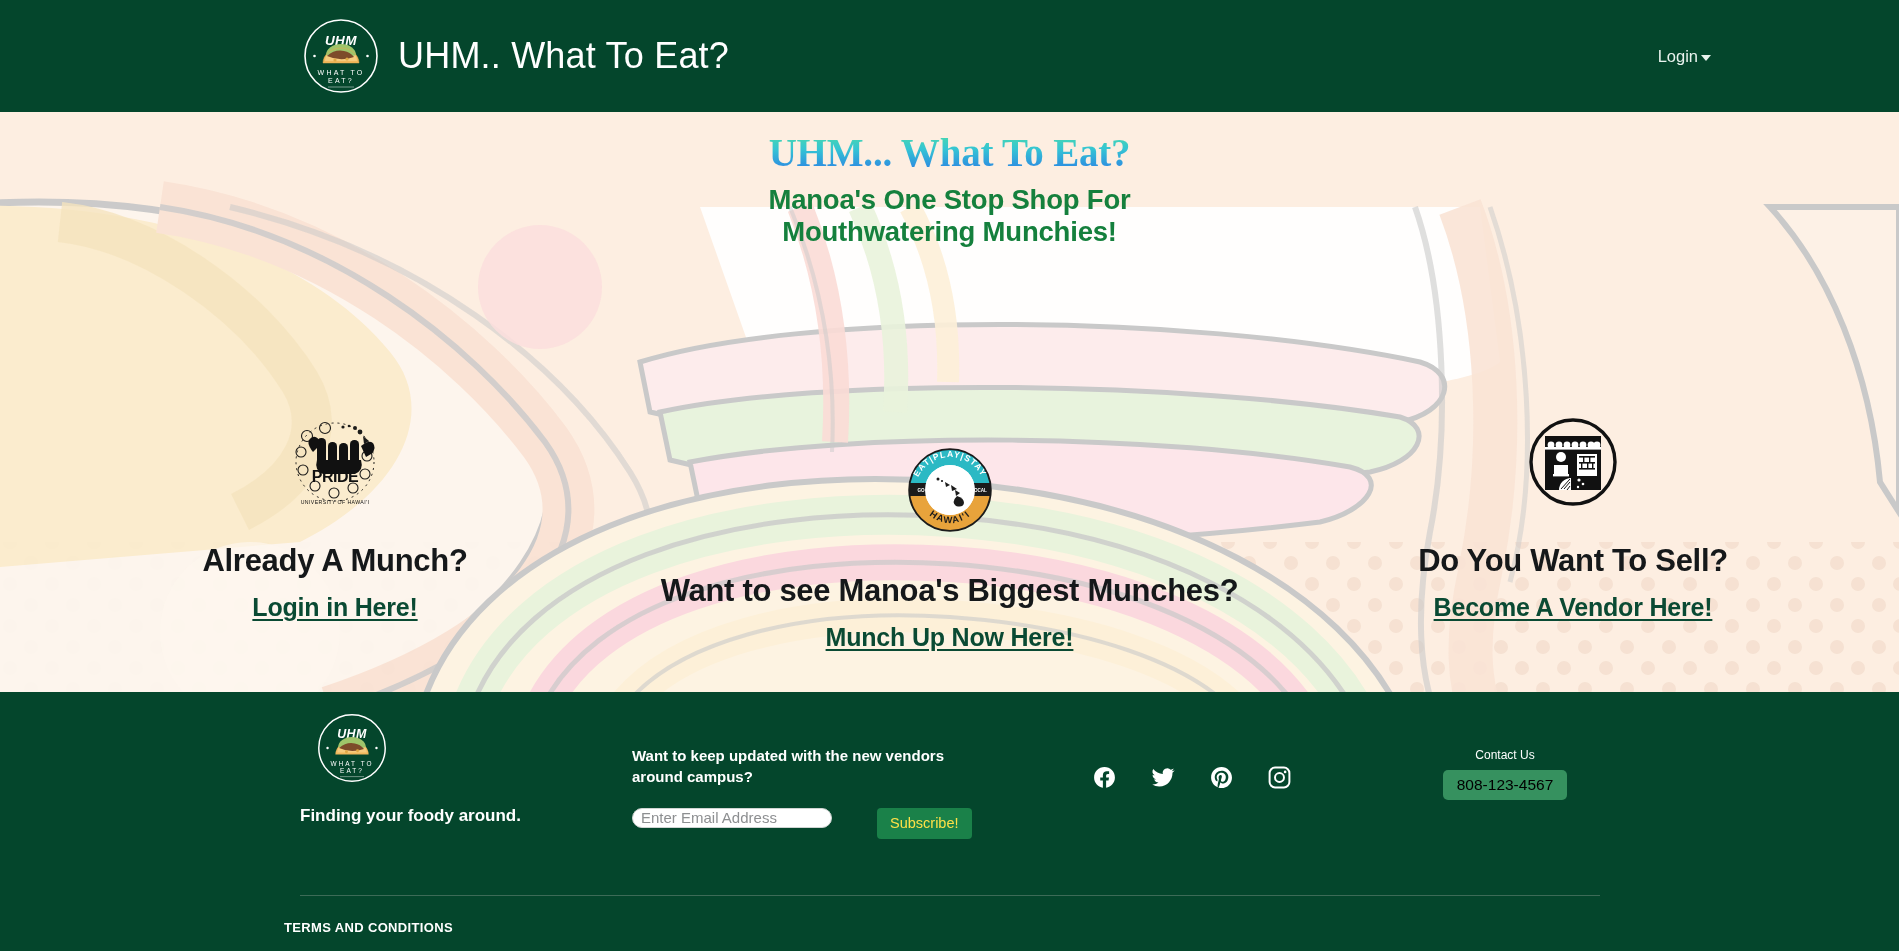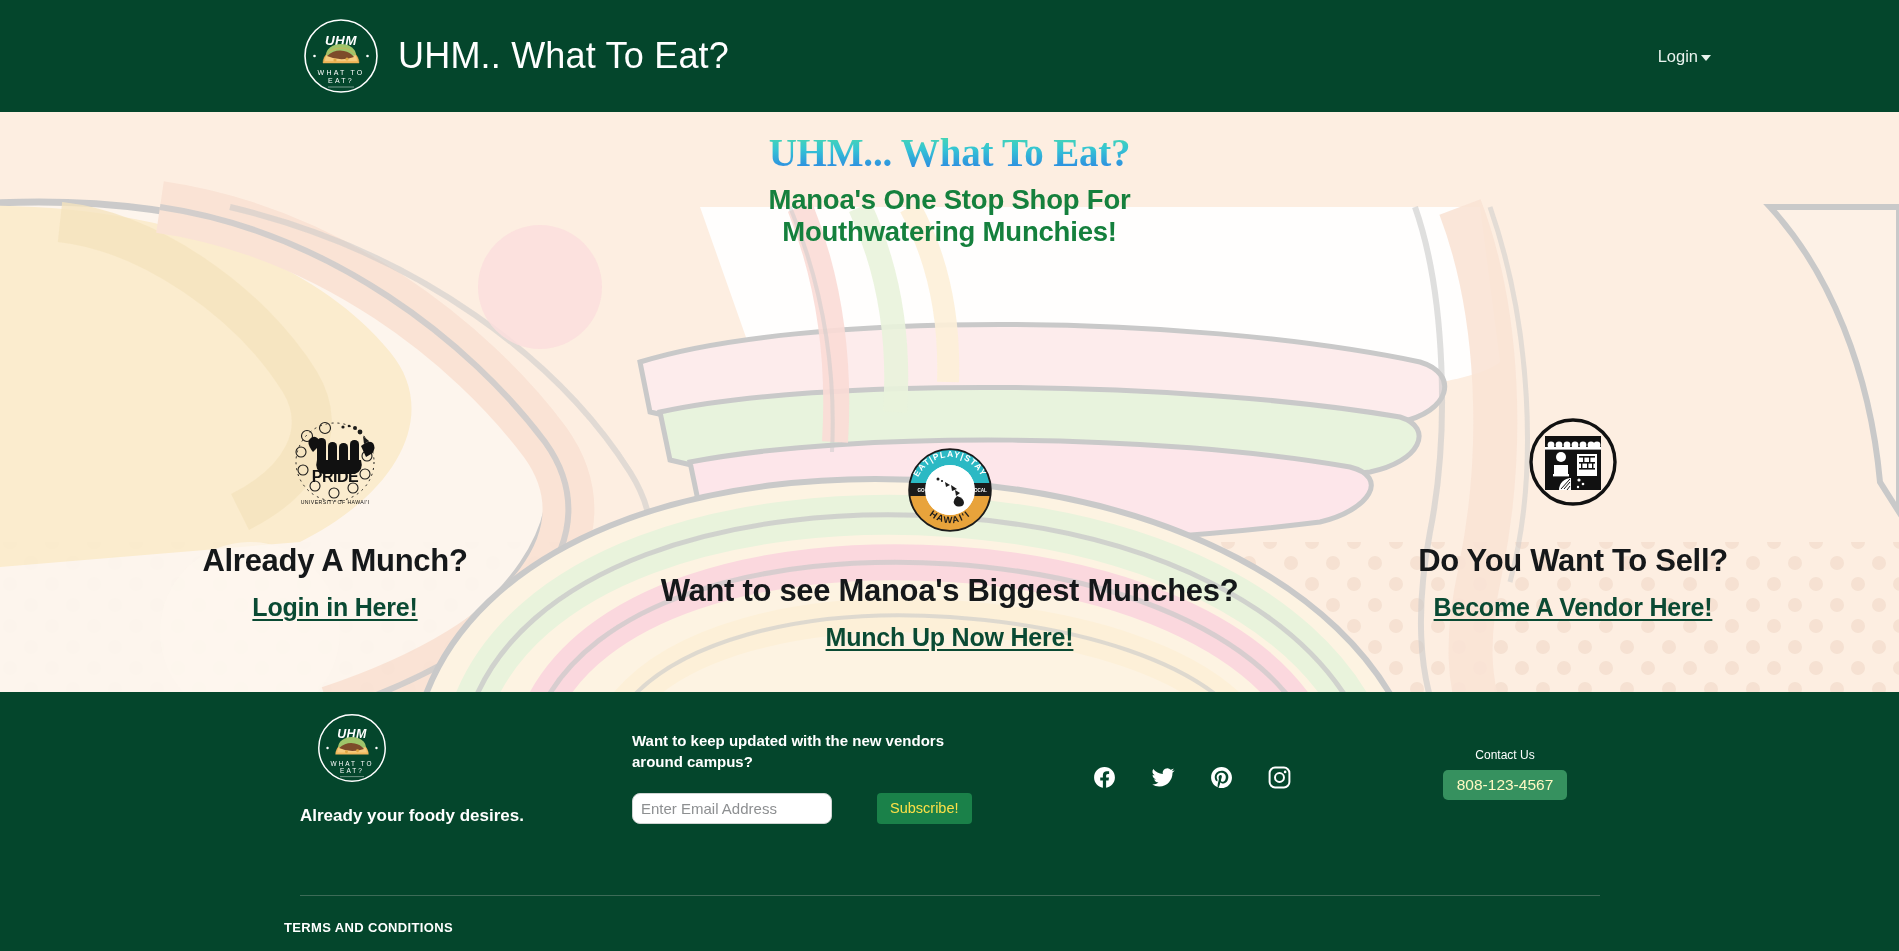--- a/index.html
+++ b/index.html
@@ -175,36 +175,36 @@
   .f-tagline {
     margin-top: 18px;
     font-size: 17px;
     font-weight: bold;
     color: #ffffff;
     white-space: nowrap;
   }
   .f-news {
     position: absolute;
     left: 632px;
-    top: 38px;
+    top: 53px;
     width: 360px;
   }
   .f-news-text {
     font-size: 15px;
     font-weight: bold;
     line-height: 1.42;
     margin: 0 0 20px 0;
     color: #ffffff;
   }
   .f-form { display: flex; align-items: stretch; gap: 9px; }
   .email-input {
     width: 200px;
-    height: 31px;
+    height: 20px;
     border: 1px solid #cfd4d2;
-    border-radius: 8px;
+    border-radius: 14px;
     background: #ffffff;
     padding: 0 8px;
     font-size: 15px;
     font-family: "Liberation Sans", sans-serif;
     color: #333;
     outline: none;
   }
   .email-input::placeholder { color: #8d8f91; }
   .subscribe-btn {
     height: 31px;
@@ -233,21 +233,21 @@
     left: 1410px;
     top: 56px;
     width: 190px;
     text-align: center;
   }
   .contact-label { font-size: 12px; color: #ffffff; }
   .phone-btn {
     display: inline-block;
     margin-top: 8px;
     background: #36915f;
-    color: #fef9c3;
+    color: #000000;
     border: none;
     border-radius: 5px;
     padding: 6px 14px;
     font-size: 15.5px;
     font-family: "Liberation Sans", sans-serif;
     cursor: pointer;
   }
   .f-divider {
     position: absolute;
     left: 300px;
@@ -532,21 +532,21 @@
             <circle cx="33" cy="43" r="1.6" fill="#e0a845"></circle>
             <circle cx="45" cy="42" r="1.6" fill="#e0a845"></circle>
           </g>
           <circle cx="12.5" cy="39" r="1.3" fill="#ffffff"></circle>
           <circle cx="65.5" cy="39" r="1.3" fill="#ffffff"></circle>
           <text x="39" y="58" text-anchor="middle" fill="#ffffff" font-size="7" font-family="'Liberation Sans',sans-serif" letter-spacing="2.2">WHAT TO</text>
           <text x="39" y="66" text-anchor="middle" fill="#ffffff" font-size="7" font-family="'Liberation Sans',sans-serif" letter-spacing="2.2">EAT?</text>
           <line x1="26" y1="70" x2="52" y2="70" stroke="#ffffff" stroke-width="0.7" opacity="0.65"></line>
         </svg>
       </span>
-      <div class="f-tagline">Already your foody desires.</div>
+      <div class="f-tagline">Finding your foody around.</div>
     </div>
 
     <div class="f-news">
       <p class="f-news-text">Want to keep updated with the new vendors around campus?</p>
       <div class="f-form">
         <input class="email-input" type="text" placeholder="Enter Email Address" style="">
         <button class="subscribe-btn">Subscribe!</button>
       </div>
     </div>
 

